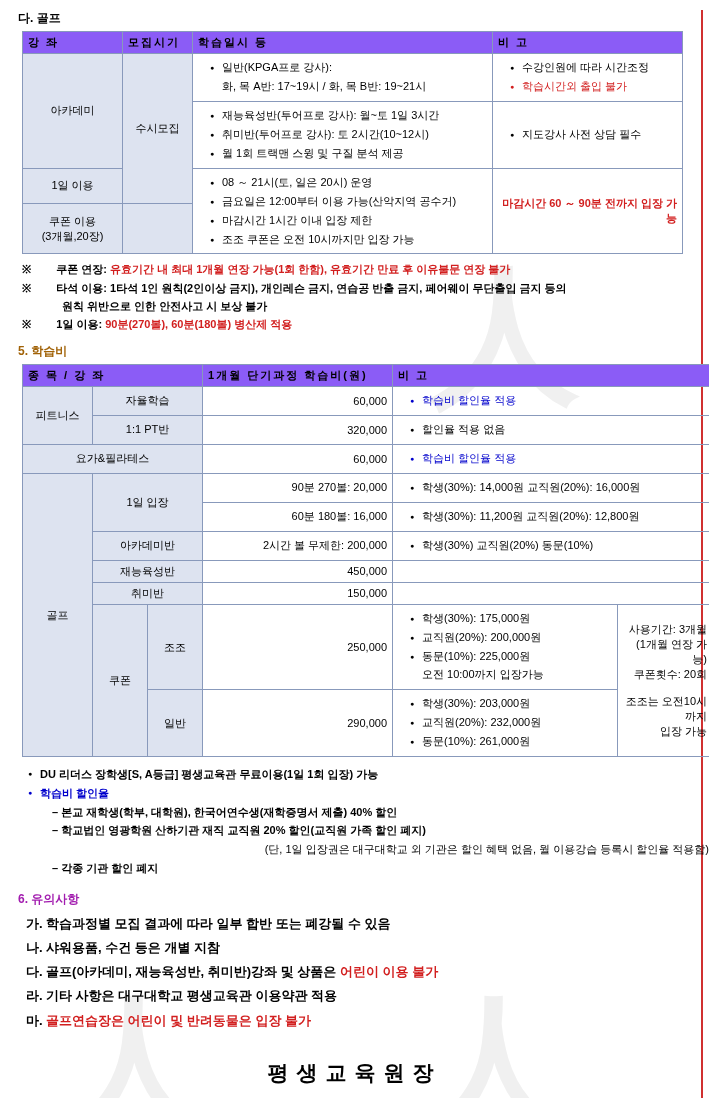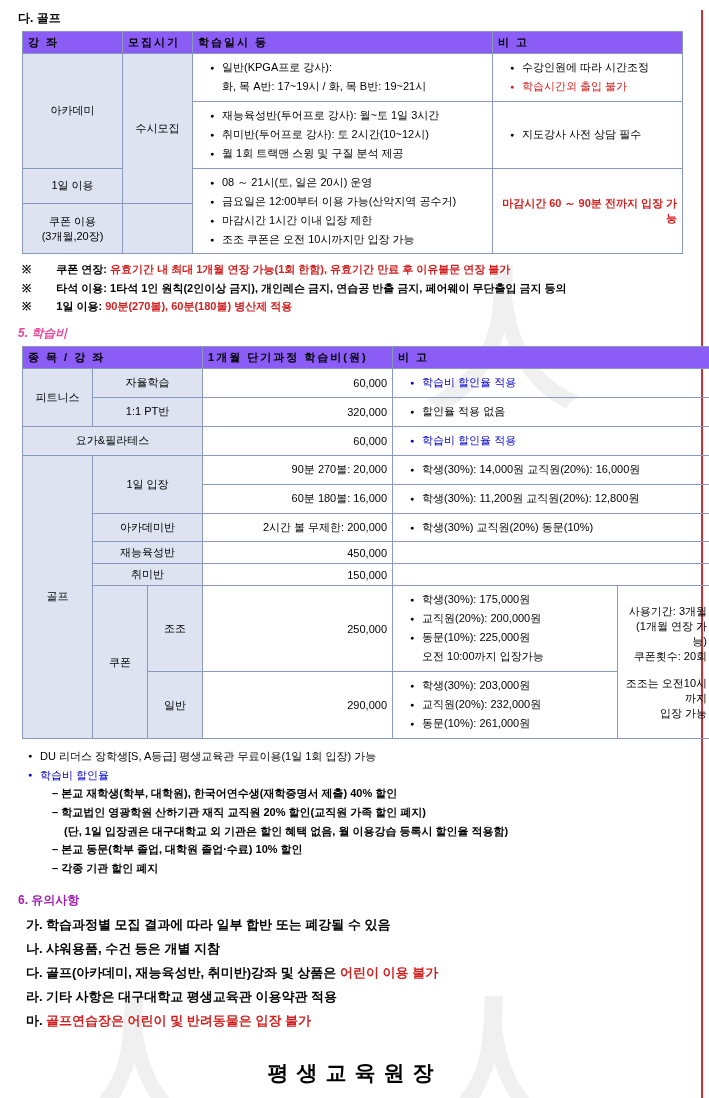--- a/index.html
+++ b/index.html
@@ -46,21 +46,21 @@
   .wm3 { left: 420px; top: 980px; }
 
   .content { position: relative; z-index: 2; }
 
   .sec-title {
     font-weight: bold;
     font-size: 12px;
     margin: 10px 0 4px 18px;
   }
   .sec-title.red { color: #a21caf; }
-  .sec-title.blue { color: #ec4899; font-style: italic; }
+  .sec-title.blue { color: #a16207; }
 
   table.grid {
     border-collapse: collapse;
     margin-left: 22px;
     width: 660px;
     table-layout: fixed;
   }
   table.grid th, table.grid td {
     border: 1px solid #8899bb;
     padding: 3px 5px;
@@ -111,32 +111,32 @@
   }
   .notes .ln { display: block; font-weight: bold; }
   .notes .ln .ind { display: inline-block; width: 22px; }
   .notes .sub { display: block; padding-left: 40px; font-weight: bold; }
 
   .bullets {
     margin: 8px 0 0 28px;
     font-size: 11px;
     line-height: 1.7;
   }
-  .bullets .li { position: relative; padding-left: 12px; font-weight: normal; }
+  .bullets .li { position: relative; padding-left: 12px; font-weight: bold; }
   .bullets .li:before {
     content: "●";
     position: absolute;
     left: 0;
     top: 0;
     font-size: 7px;
     line-height: 18px;
   }
   .bullets .dash { padding-left: 24px; font-weight: bold; }
   .bullets .dash:before { content: "– "; }
-  .bullets .plain { padding-left: 36px; font-weight: bold; }
+  .bullets .plain { padding-left: 36px; font-weight: normal; text-align: right; }
 
   .numlist {
     margin: 4px 0 0 26px;
     font-size: 13px;
     line-height: 1.85;
     font-weight: bold;
   }
   .numlist .row .k { display: inline-block; width: 20px; }
 
   .footer-title {
@@ -238,20 +238,21 @@
       <span class="ln">
         <span>※</span>
         <span class="ind"></span><span>쿠폰 연장:</span>
         <span class="red">유효기간 내 최대 1개월 연장 가능(1회 한함), 유효기간 만료 후 이유불문 연장 불가</span>
       </span>
       <span class="ln">
         <span>※</span>
         <span class="ind"></span><span>타석 이용:</span>
         <span>1타석 1인 원칙(2인이상 금지), 개인레슨 금지, 연습공 반출 금지, 페어웨이 무단출입 금지 등의</span>
       </span>
+      <span class="sub">원칙 위반으로 인한 안전사고 시 보상 불가</span>
       <span class="ln">
         <span>※</span>
         <span class="ind"></span><span>1일 이용:</span>
         <span class="red">90분(270볼), 60분(180볼) 병산제 적용</span>
       </span>
     </div>
 
     <div class="sec-title blue">5. 학습비</div>
 
     <table class="grid">
@@ -380,21 +381,20 @@
         </tr>
       </tbody>
     </table>
 
     <div class="bullets">
       <div class="li">DU 리더스 장학생[S, A등급] 평생교육관 무료이용(1일 1회 입장) 가능</div>
       <div class="li blue">학습비 할인율</div>
       <div class="dash">본교 재학생(학부, 대학원), 한국어연수생(재학증명서 제출) 40% 할인</div>
       <div class="dash">학교법인 영광학원 산하기관 재직 교직원 20% 할인(교직원 가족 할인 폐지)</div>
       <div class="plain">(단, 1일 입장권은 대구대학교 외 기관은 할인 혜택 없음, 월 이용강습 등록시 할인율 적용함)</div>
-      <div class="dash">본교 동문(학부 졸업, 대학원 졸업·수료) 10% 할인</div>
       <div class="dash">각종 기관 할인 폐지</div>
     </div>
 
     <div class="sec-title red" style="margin-top:14px">6. 유의사항</div>
 
     <div class="numlist">
       <div class="row">
         <span class="k">가.</span><span>학습과정별 모집 결과에 따라 일부 합반 또는 폐강될 수 있음</span>
       </div>
       <div class="row">

